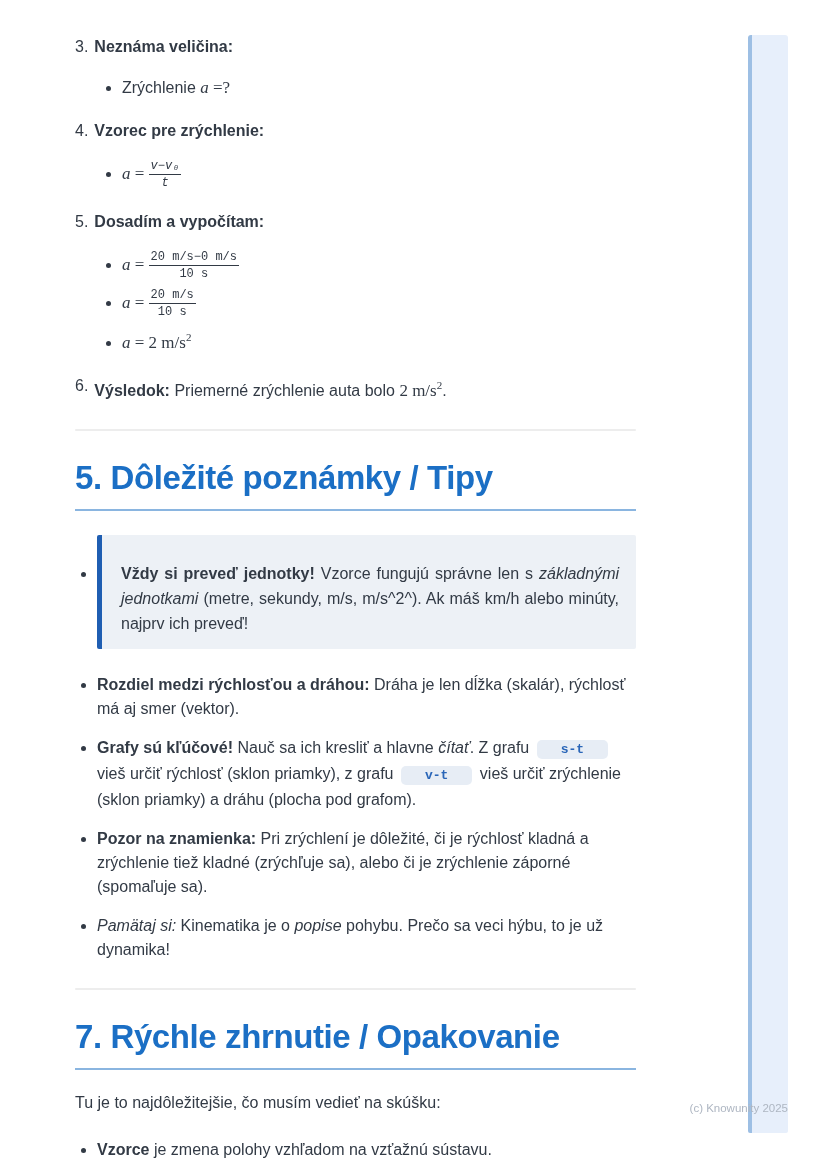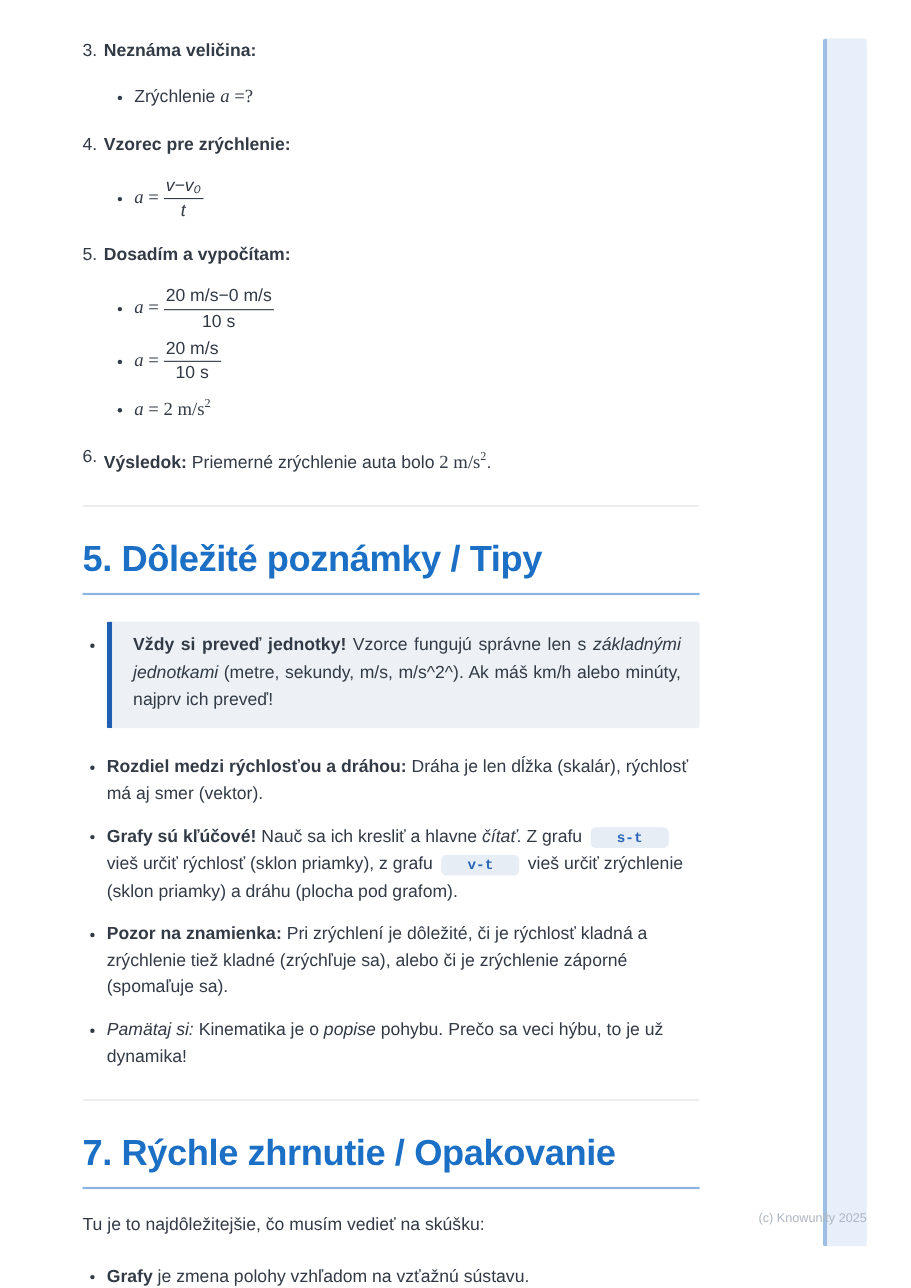--- a/index.html
+++ b/index.html
@@ -40,22 +40,22 @@
   .step ul { margin: 16px 0 0; padding-left: 47px; list-style: disc; }
   .step ul li { margin-bottom: 6px; }
   .eq-item { line-height: 30px; }
 
   
   .seg-math   { font-family: "Liberation Serif", "DejaVu Serif", serif; font-size: 17px; }
   .seg-mathvar{ font-family: "Liberation Serif", "DejaVu Serif", serif; font-size: 17px; font-style: italic; }
   .seg-mathsup{ font-family: "Liberation Serif", "DejaVu Serif", serif; font-size: 11px; vertical-align: 7px; }
   .frac {
     display: inline-flex; flex-direction: column; align-items: center;
-    font-family: Liberation Sans, sans-serif;
-    font-size: 16px; line-height: 1.2; vertical-align: middle;
+    font-family: Liberation Mono, monospace;
+    font-size: 12px; line-height: 1.2; vertical-align: middle;
   }
   .frac .fnum { border-bottom: 1px solid currentColor; padding: 0 2px 1px; }
   .frac .fden { padding-top: 1px; }
   .frac.var { font-style: italic; }
 
   
   .seg-plain { }
   .seg-b { font-weight: 700; }
   .seg-i { font-style: italic; }
   .seg-code {
@@ -78,21 +78,21 @@
   .heading-rule { border: none; border-top: 2px solid var(--heading_underline, #8ab5e0); margin: 14px 0 0; }
 
   
   .tips { margin: 24px 0 0; padding-left: 22px; list-style: disc; }
   .tips > li { margin-bottom: 15px; line-height: 24px; }
   .tips > li.callout-item { margin-bottom: 24px; }
   .callout {
     background: var(--callout_bg, #edf1f6);
     border-left: 5px solid var(--callout_border, #1f5eb2);
     border-radius: 2px;
-    padding: 9px 17px 13px 19px;
+    padding: 26px 17px 13px 19px;
     text-align: justify;
     line-height: 25px;
   }
 
   .intro { margin: 20px 0 0; }
   .summary-list { margin: 22px 0 0; padding-left: 22px; list-style: disc; }
   .summary-list li { line-height: 25px; }
 </style>
 </head>
 <body>
@@ -175,18 +175,18 @@
   </ul>
 
   <hr class="divider">
 
   <h2 class="section-heading">7. Rýchle zhrnutie / Opakovanie</h2>
   <hr class="heading-rule">
 
   <p class="intro">Tu je to najdôležitejšie, čo musím vedieť na skúšku:</p>
 
   <ul class="summary-list">
-    <li><span class="seg-b">Grafy</span><span class="seg-plain"> je zmena polohy vzhľadom na vzťažnú sústavu.</span></li>
+    <li><span class="seg-b">Vzorce</span><span class="seg-plain"> je zmena polohy vzhľadom na vzťažnú sústavu.</span></li>
   </ul>
 
 </main>
 
 <div class="watermark">(c) Knowunity 2025</div>
 
 </body></html>

